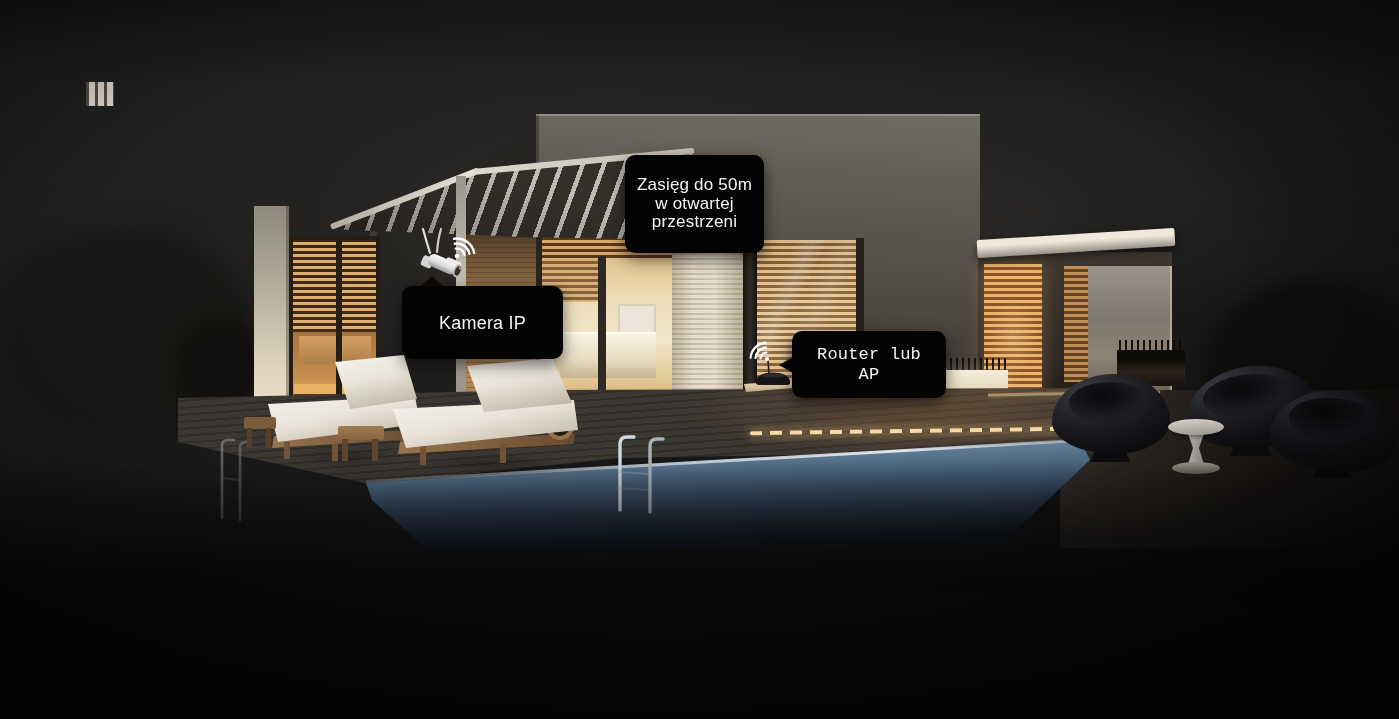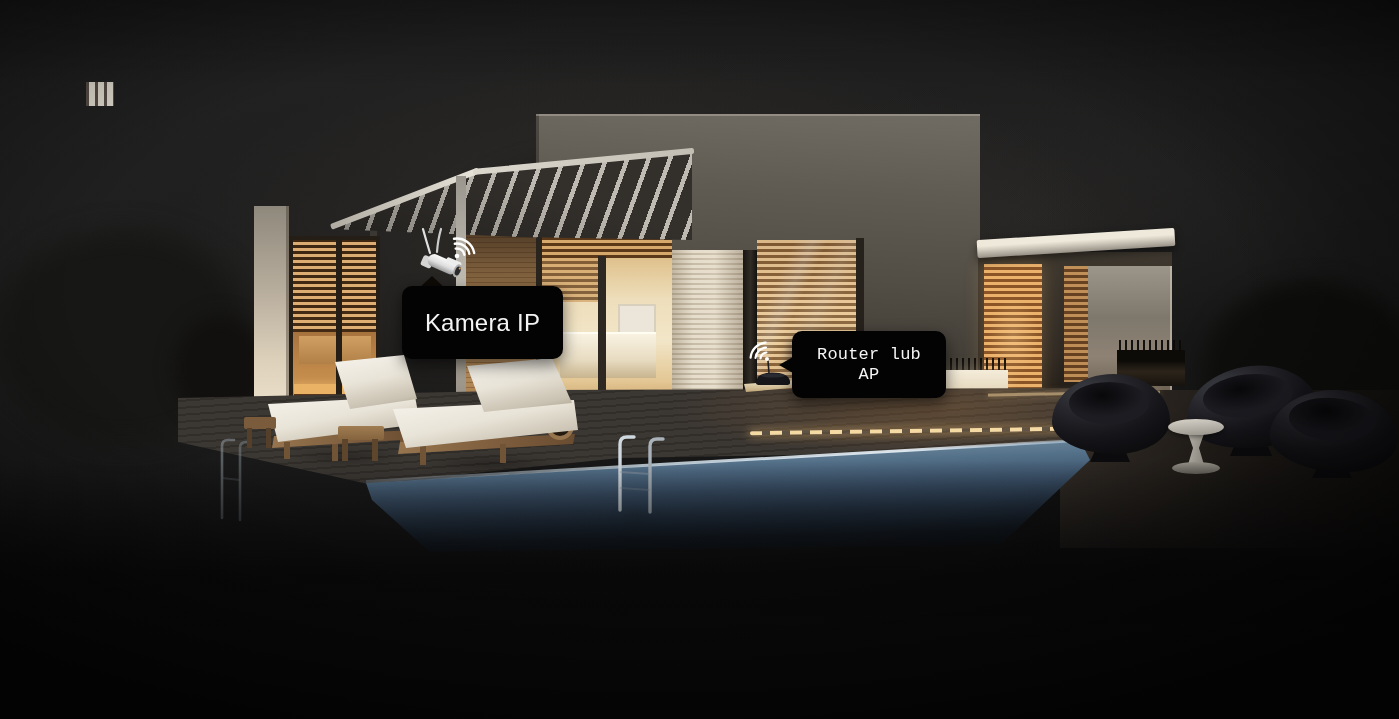--- a/index.html
+++ b/index.html
@@ -187,21 +187,21 @@
     background:linear-gradient(180deg, rgba(8,8,9,0) 0%, rgba(8,8,9,0.9) 45%, #0a0a0b 75%);}
   #vignette{left:0;top:0;width:1399px;height:719px;pointer-events:none;
     background:
       linear-gradient(180deg, rgba(0,0,0,0.30), rgba(0,0,0,0) 12%),
       radial-gradient(ellipse 75% 65% at 47% 40%, rgba(0,0,0,0) 55%, rgba(0,0,0,0.5) 90%, rgba(0,0,0,0.7) 100%);}
   
   .label{position:absolute;background:#030303;border-radius:10px;color:#f4f4f4;
     display:flex;flex-direction:column;justify-content:center;align-items:center;text-align:center;
     letter-spacing:0.2px;box-shadow:0 6px 16px rgba(0,0,0,0.55);}
   #label-range{left:625px;top:155px;width:139px;height:98px;font-size:17px;line-height:18.5px;}
-  #label-camera{left:402px;top:286px;width:161px;height:73px;font-size:24px;line-height:20px;align-items:center;}
+  #label-camera{left:402px;top:286px;width:161px;height:73px;font-size:18px;line-height:20px;align-items:center;}
   #label-router{left:792px;top:331px;width:154px;height:67px;font-size:17px;line-height:19.5px;font-family:Liberation Mono, monospace;}
   #pointer-camera{left:418px;top:276px;width:0;height:0;
     border-left:14px solid transparent;border-right:14px solid transparent;border-bottom:13px solid #0e0a06;}
   #pointer-router{left:779px;top:357px;width:0;height:0;
     border-top:8px solid transparent;border-bottom:8px solid transparent;border-right:14px solid #050505;}
 </style>
 </head>
 <body>
 
 <div id="stage">
@@ -364,20 +364,25 @@
     <ellipse cx="37" cy="41.5" rx="12" ry="2" fill="#30303a" opacity="0.8"></ellipse>
     <circle cx="31" cy="25" r="2" fill="#ffffff"></circle>
     <path d="M24.5,24.4 A6.5,6.5 0 0 1 30.4,18.5" stroke="#ffffff" stroke-width="2.2" fill="none" stroke-linecap="round"></path>
     <path d="M19.5,24.0 A11.5,11.5 0 0 1 30.0,13.5" stroke="#ffffff" stroke-width="2.2" fill="none" stroke-linecap="round"></path>
     <path d="M14.6,23.6 A16.5,16.5 0 0 1 29.6,8.6" stroke="#ffffff" stroke-width="2.2" fill="none" stroke-linecap="round"></path>
   </svg>
 
   <div class="abs" id="pointer-camera"></div>
   <div class="abs" id="pointer-router"></div>
 
+  <div class="label" id="label-range">
+    <div>Zasięg do 50m</div>
+    <div>w otwartej</div>
+    <div>przestrzeni</div>
+  </div>
   <div class="label" id="label-camera">
     <div>Kamera IP</div>
   </div>
   <div class="label" id="label-router">
     <div>Router lub</div>
     <div>AP</div>
   </div>
 
 </div>
 

